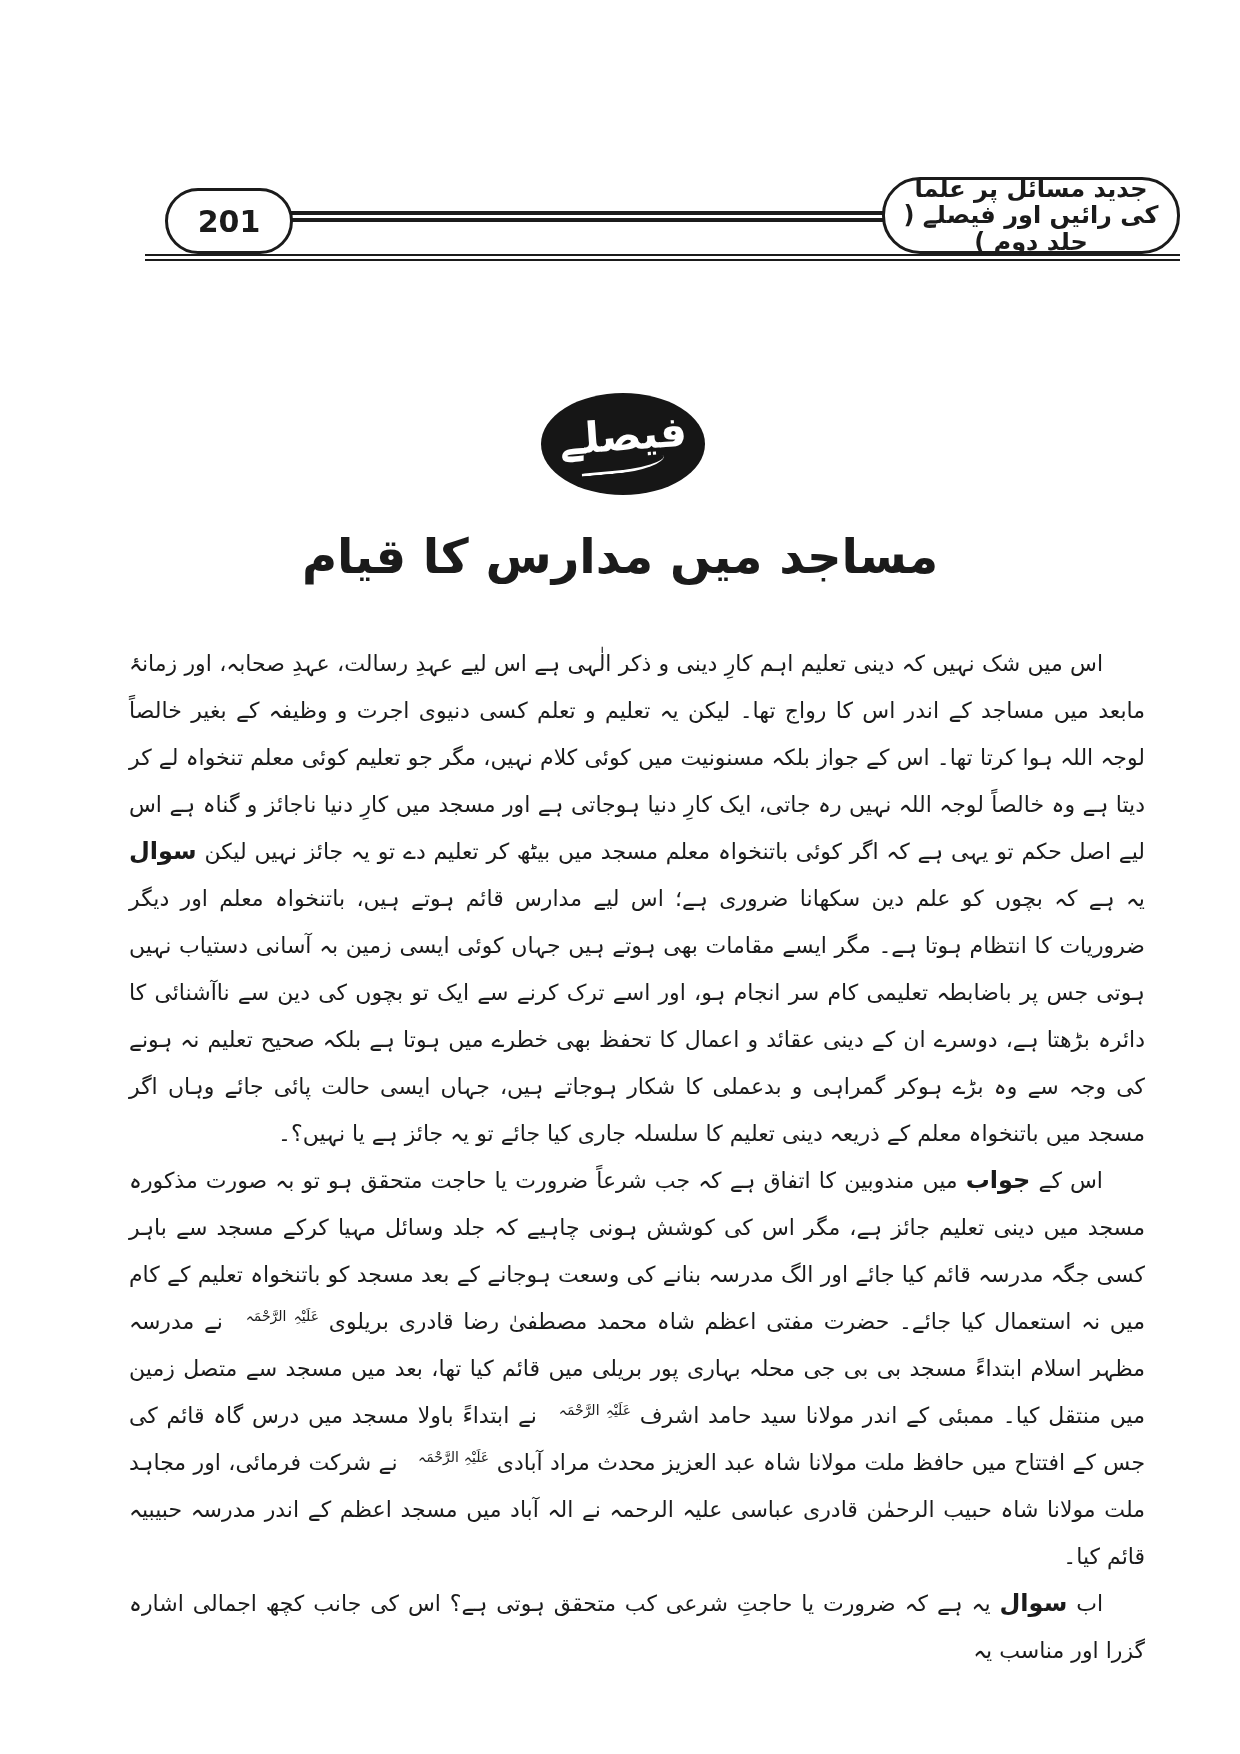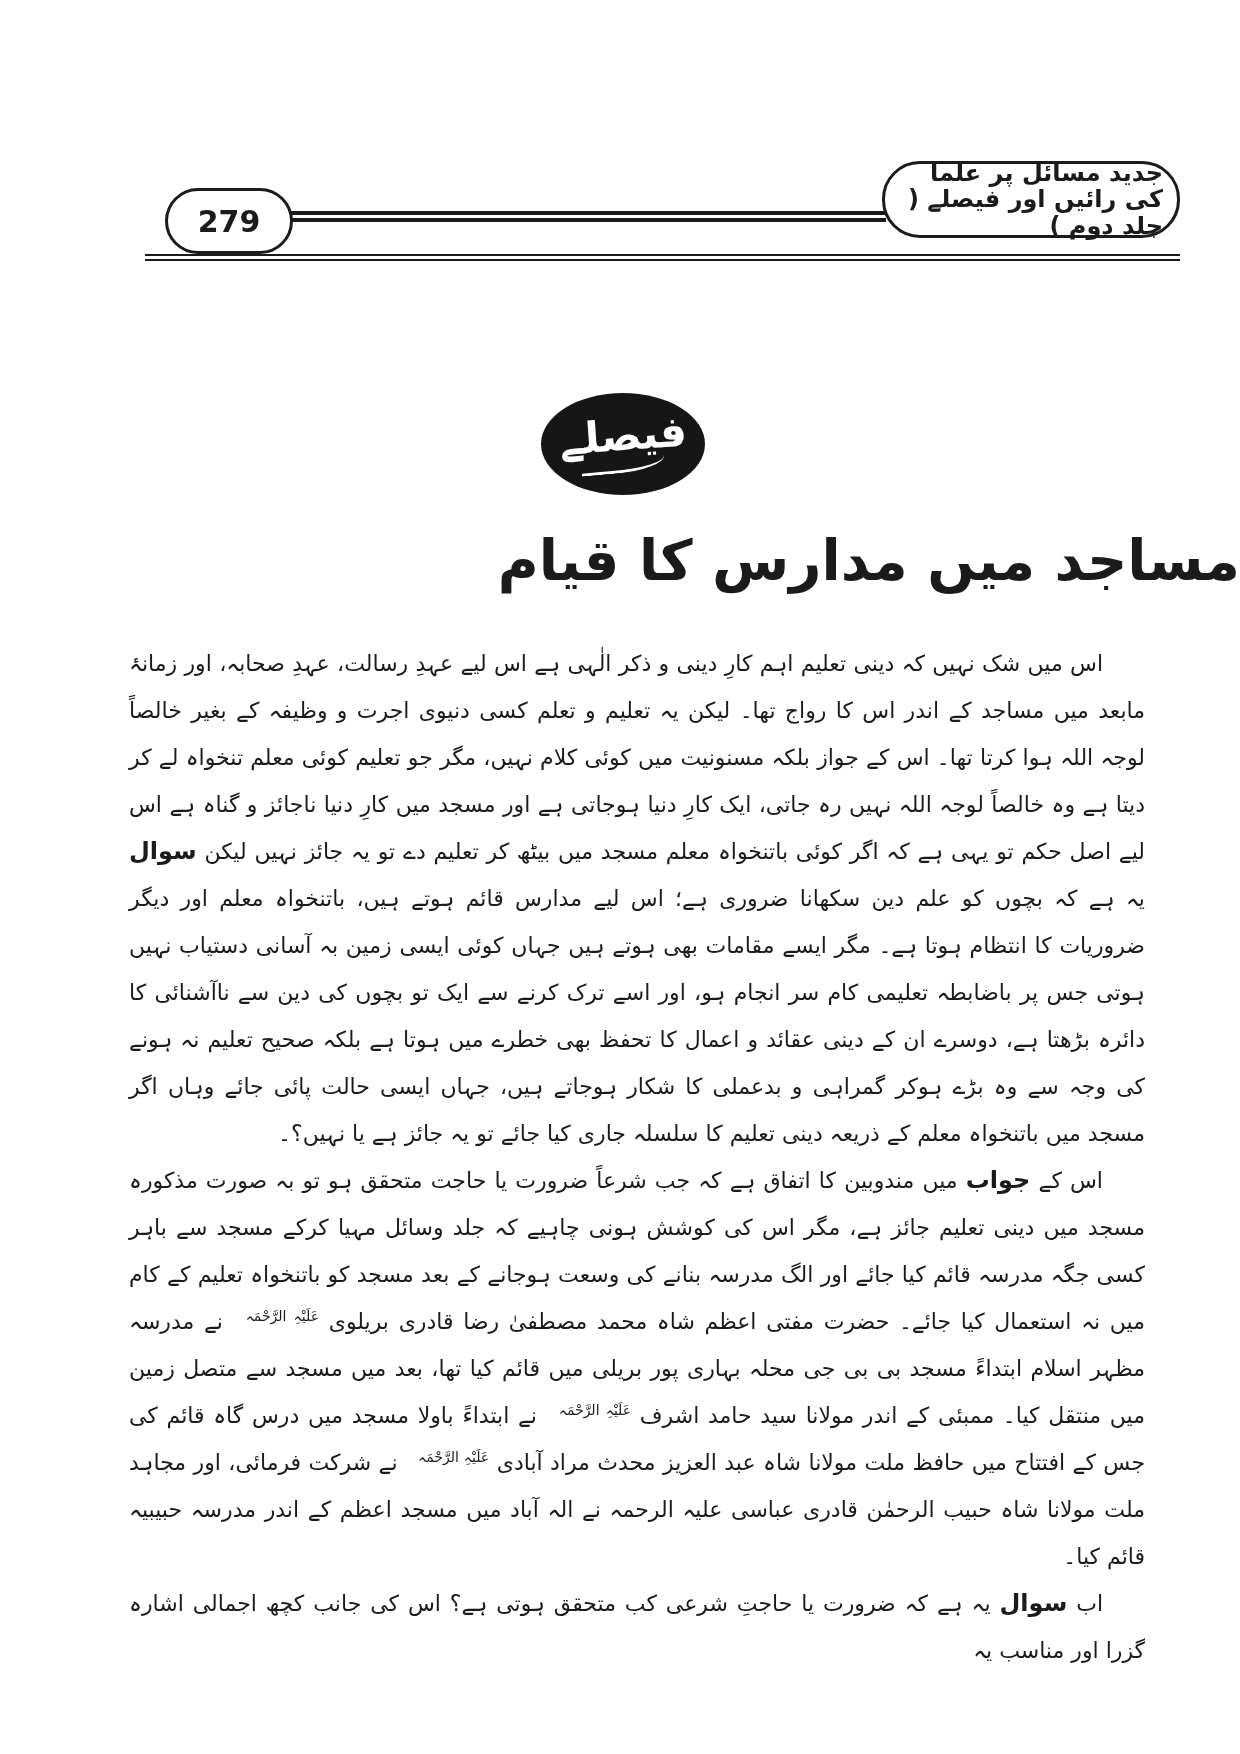--- a/index.html
+++ b/index.html
@@ -28,24 +28,25 @@
     background:var(--paper);
     display:flex;align-items:center;justify-content:center;
     z-index:2;
   }
   .pill-page{
     left:165px;top:188px;width:128px;height:66px;
     border-radius:33px;
     font-size:30px;font-weight:bold;
   }
   .pill-title{
-    left:882px;top:161px;width:298px;height:77px;
+    left:882px;top:177px;width:298px;height:77px;
     border-radius:38px;
     font-size:24px;font-weight:bold;
     direction:rtl;
+    text-align:center;
     line-height:1.1;
     padding:0 14px;
   }
   .hdr-connector{
     position:absolute;
     left:290px;top:211px;width:596px;height:11px;
     border-top:4px solid var(--ink);
     border-bottom:4px solid var(--ink);
     z-index:1;
   }
@@ -77,23 +78,23 @@
     border-bottom:3px solid var(--badge_text);
     border-radius:0 0 60%/0 0 100% 100%;
     transform:rotate(-5deg);
     margin-top:2px;
   }
 
   
   .chapter-heading{
     position:absolute;
     left:0;top:528px;width:100%;
-    text-align:right;
+    text-align:center;
     direction:rtl;
-    font-size:56px;
+    font-size:48px;
     font-weight:bold;
     letter-spacing:1px;
   }
 
   
   .body-text{
     position:absolute;
     left:129px;top:640px;width:1016px;
     direction:rtl;
     text-align:justify;
@@ -112,21 +113,21 @@
     margin-left:13px;
   }
 </style>
 </head>
 <body>
 
 <div class="page">
 
   <div class="hdr">
     <div class="pill pill-page">
-      <span>279</span>
+      <span>201</span>
     </div>
     <div class="hdr-connector"></div>
     <div class="pill pill-title">
       <span>جدید مسائل پر علما کی رائیں اور فیصلے ( جلد دوم )</span>
     </div>
     <div class="hdr-rule"></div>
   </div>
 
   <div class="badge">
     <span class="badge-word">فیصلے</span>

